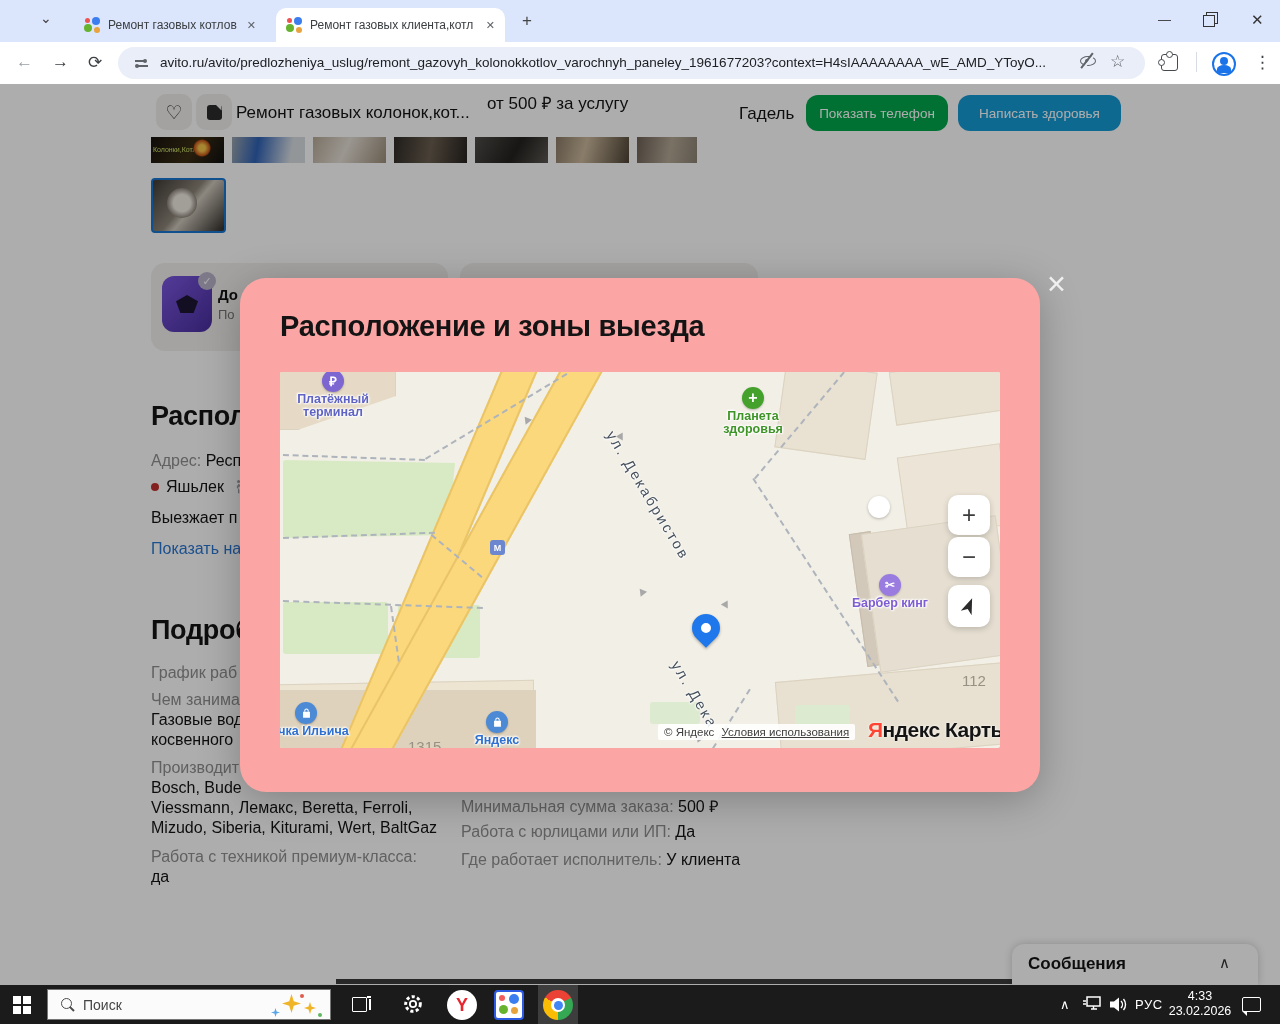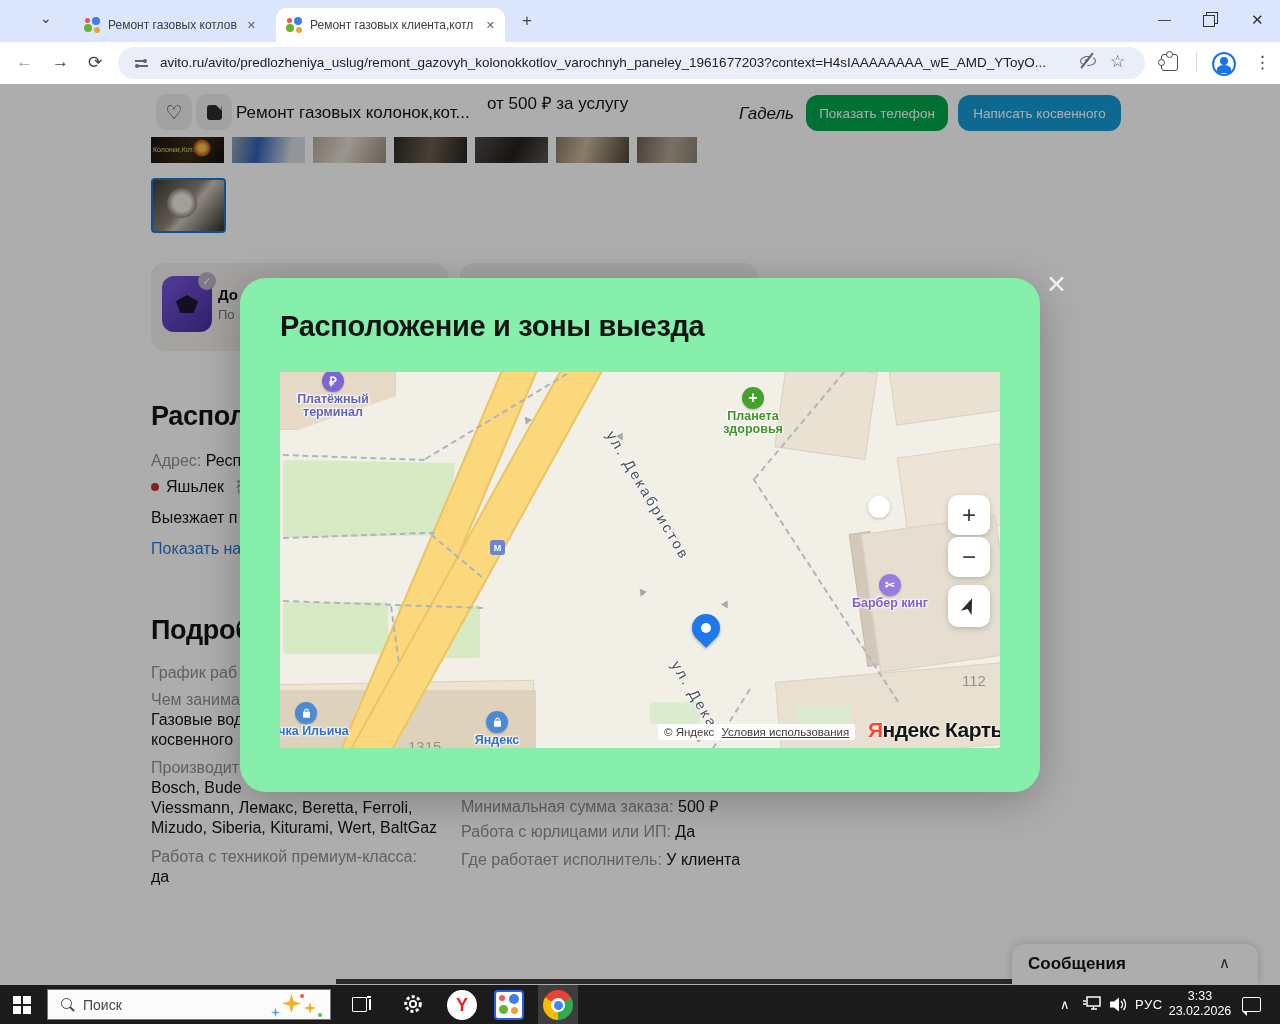--- a/index.html
+++ b/index.html
@@ -25,21 +25,21 @@
   .pill{border-radius:12px;color:#fff;font-size:13.5px;display:flex;align-items:center;justify-content:center;}
   .thumb{top:53px;height:26px;width:73px;background:linear-gradient(120deg,#4a4a50,#7a7068 60%,#3c3c40);}
   .gray{color:#8f8f8f;}.dark{color:#141414;}
   .t16{font-size:16px;}
   .h2{font-size:27px;font-weight:700;color:#141414;letter-spacing:-.3px;}
 
   
   #backdrop{left:0;top:84px;width:1280px;height:901px;background:rgba(0,0,0,.32);z-index:40;}
 
   
-  #modal{left:240px;top:278px;width:800px;height:514px;background:#86efac;border-radius:26px;z-index:50;box-shadow:0 8px 40px rgba(0,0,0,.25);}
+  #modal{left:240px;top:278px;width:800px;height:514px;background:#fca5a5;border-radius:26px;z-index:50;box-shadow:0 8px 40px rgba(0,0,0,.25);}
   #map{left:40px;top:94px;width:720px;height:376px;overflow:hidden;background:#f2efe6;border-radius:2px;}
   .bld{position:absolute;background:#e9e1d2;border:1px solid #dbd2c0;}
   .green{position:absolute;background:#d8eac3;border-radius:3px;}
   .road{position:absolute;width:30px;background:#fbd87b;border-left:2px solid #e9c468;border-right:2px solid #e9c468;transform-origin:top center;}
   .dash{position:absolute;border-top:2px dashed #aeb4bc;transform-origin:0 0;height:0;}
   .poi{position:absolute;width:120px;transform:translateX(-50%);text-align:center;z-index:6;}
   .poi-ic{width:22px;height:22px;border-radius:50%;margin:0 auto 1px;display:flex;align-items:center;justify-content:center;color:#fff;font-size:13px;font-weight:700;box-shadow:0 1px 2px rgba(0,0,0,.25);}
   .poi-lb{font-size:12.5px;font-weight:600;line-height:13px;
     text-shadow:0 0 2px #fff,0 0 3px #fff,1px 1px 2px #fff,-1px -1px 2px #fff;}
   .mapbtn{position:absolute;left:668px;width:42px;height:40px;background:#fff;border-radius:10px;box-shadow:0 2px 6px rgba(0,0,0,.18);display:flex;align-items:center;justify-content:center;font-size:24px;color:#3b3b3b;z-index:8;}
@@ -126,23 +126,23 @@
     <div class="abs hbtn" style="left:156px;top:10px;">
       <span style="font-size:19px;color:#2b2b2b;">♡</span>
     </div>
     <div class="abs hbtn" style="left:196px;top:10px;">
       <div style="width:15px;height:15px;background:#2b2b2b;border-radius:3px;position:relative;">
         <div style="position:absolute;right:0;top:0;width:6px;height:6px;background:#f0efed;clip-path:polygon(0 0,100% 100%,100% 0);"></div>
       </div>
     </div>
     <div class="abs" style="left:236px;top:19px;font-size:17px;color:#141414;width:248px;white-space:nowrap;overflow:hidden;">Ремонт газовых колонок,кот...</div>
     <div class="abs" style="left:487px;top:7px;font-size:17px;color:#141414;">от 500 ₽ за услугу</div>
-    <div class="abs" style="left:739px;top:20px;font-size:17px;color:#141414;font-style:italic;">Гадель</div>
+    <div class="abs" style="left:739px;top:20px;font-size:17px;color:#141414;">Гадель</div>
     <div class="abs pill" style="left:806px;top:11px;width:142px;height:36px;background:#00a74c;">Показать телефон</div>
-    <div class="abs pill" style="left:958px;top:11px;width:163px;height:36px;background:#169bd5;">Написать косвенного</div>
+    <div class="abs pill" style="left:958px;top:11px;width:163px;height:36px;background:#169bd5;">Написать здоровья</div>
 
     <div class="abs thumb" style="left:151px;background:linear-gradient(120deg,#17120e,#3a2d14 55%,#101010);">
       <div style="position:absolute;left:2px;top:9px;font-size:7px;color:#cfe26a;white-space:nowrap;">Колонки,Котлы</div>
       <div style="position:absolute;left:42px;top:2px;width:18px;height:18px;border-radius:50%;background:radial-gradient(circle,#f7c64b 25%,#c2571b 60%,#17120e 75%);"></div>
     </div>
     <div class="abs thumb" style="left:232px;background:linear-gradient(100deg,#9aa4ad,#2f62b5 35%,#d8dde2 80%);"></div>
     <div class="abs thumb" style="left:313px;background:linear-gradient(115deg,#b8aa98,#e4ded5 45%,#9c8d79);"></div>
     <div class="abs thumb" style="left:394px;background:linear-gradient(100deg,#2e2a26,#6b5f50 50%,#26221f);"></div>
     <div class="abs thumb" style="left:475px;background:linear-gradient(120deg,#4f4c48,#23211e 55%,#5c5853);"></div>
     <div class="abs thumb" style="left:556px;background:linear-gradient(105deg,#8a7a66,#cbb89c 40%,#4e4335);"></div>
@@ -372,21 +372,21 @@
         </svg>
     </div>
     <div class="abs" style="left:1108px;top:11px;">
       <svg width="20" height="17" viewBox="0 0 20 16">
           <path d="M2 5h4l5-4v14l-5-4H2z" fill="#fff"></path>
           <path d="M13 4.5a5 5 0 0 1 0 7M15.5 2.5a8.5 8.5 0 0 1 0 11" stroke="#fff" stroke-width="1.4" fill="none"></path>
         </svg>
     </div>
     <span class="abs tray" style="left:1135px;top:12px;letter-spacing:.5px;">РУС</span>
     <div class="abs" style="left:1168px;top:4px;width:64px;text-align:center;color:#fff;font-size:12.5px;line-height:15px;">
-      <div>3:33</div>
+      <div>4:33</div>
       <div>23.02.2026</div>
     </div>
     <div class="abs" style="left:1242px;top:12px;width:17px;height:13px;border:1.5px solid #fff;border-radius:2px;">
       <div style="position:absolute;left:-1px;bottom:-5px;width:0;height:0;border-left:5px solid transparent;border-top:5px solid #fff;"></div>
     </div>
   </div>
 
 </div>
 
 </body></html>

